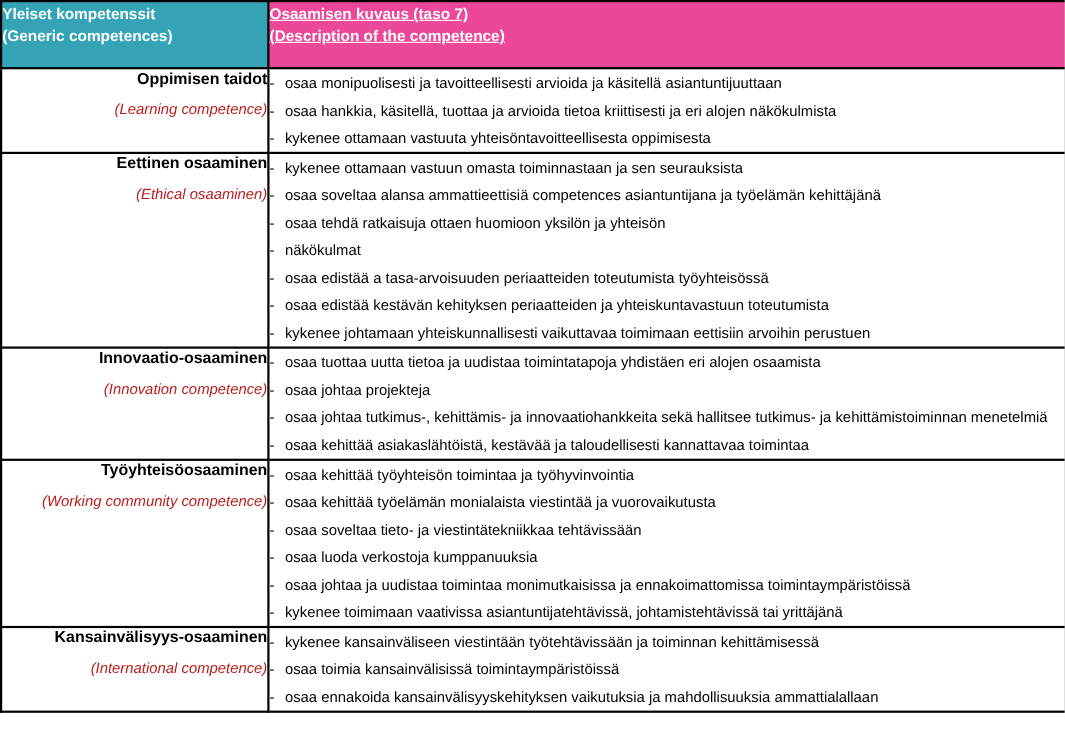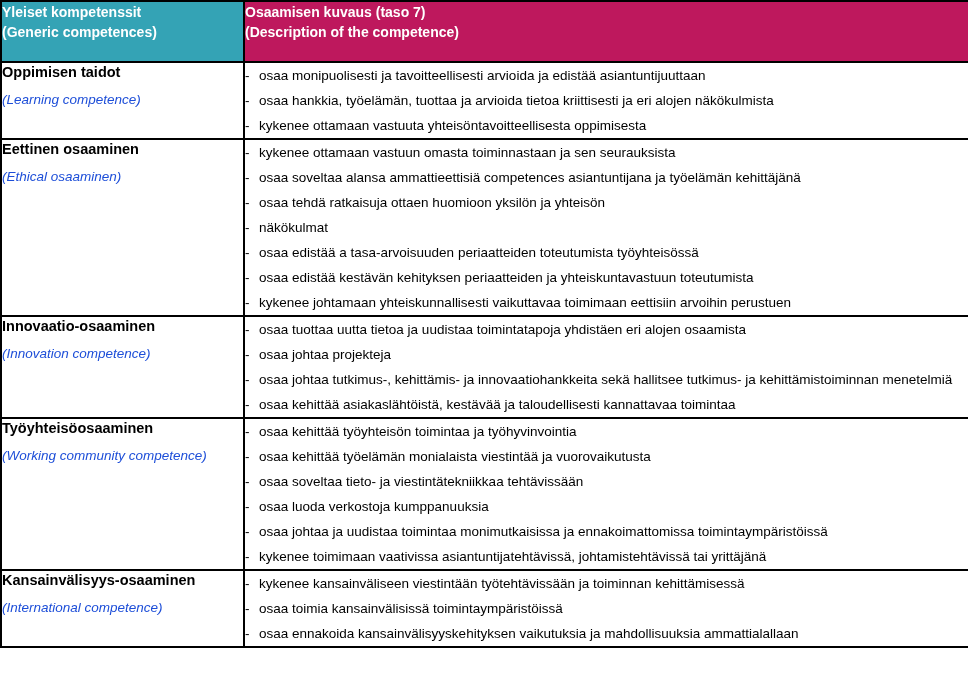--- a/index.html
+++ b/index.html
@@ -37,31 +37,32 @@
     font-weight: bold;
     line-height: 20px;
     padding: 9px 10px 9px 12px;
     height: 61px;
   }
   thead th .hline { display: block; }
 
   td.left-cell {
     padding: 12px 10px 10px 12px;
     color: #000000;
+    text-align: right;
   }
   .row-title {
     font-size: 14.5px;
     font-weight: bold;
     color: #000000;
     line-height: 18px;
   }
   .row-subtitle {
     font-size: 13.5px;
     font-style: italic;
-    color: #1d4ed8;
+    color: #b91c1c;
     margin-top: 10px;
     line-height: 17px;
   }
 
   td.right-cell {
     padding: 3px 8px 3px 10px;
     color: #000000;
   }
   .bullet {
     display: flex;
@@ -87,40 +88,40 @@
     <colgroup>
       <col class="c1">
       <col class="c2">
     </colgroup>
     <thead>
       <tr>
         <th style="background: rgb(52, 163, 181); color: rgb(255, 255, 255);">
           <span class="hline">Yleiset kompetenssit</span>
           <span class="hline">(Generic competences)</span>
         </th>
-        <th style="background: #be185d; color: rgb(255, 255, 255);">
+        <th style="background: #ec4899; color: rgb(255, 255, 255); text-decoration: underline;">
           <span class="hline">Osaamisen kuvaus (taso 7)</span>
           <span class="hline">(Description of the competence)</span>
         </th>
       </tr>
     </thead>
     <tbody>
         <tr>
           <td class="left-cell">
             <div class="row-title">Oppimisen taidot</div>
             <div class="row-subtitle">(Learning competence)</div>
           </td>
           <td class="right-cell">
             <div class="bullet">
               <span class="dash">-</span>
-              <span class="btext">osaa monipuolisesti ja tavoitteellisesti arvioida ja edistää asiantuntijuuttaan</span>
-            </div>
-            <div class="bullet">
-              <span class="dash">-</span>
-              <span class="btext">osaa hankkia, työelämän, tuottaa ja arvioida tietoa kriittisesti ja eri alojen näkökulmista</span>
+              <span class="btext">osaa monipuolisesti ja tavoitteellisesti arvioida ja käsitellä asiantuntijuuttaan</span>
+            </div>
+            <div class="bullet">
+              <span class="dash">-</span>
+              <span class="btext">osaa hankkia, käsitellä, tuottaa ja arvioida tietoa kriittisesti ja eri alojen näkökulmista</span>
             </div>
             <div class="bullet">
               <span class="dash">-</span>
               <span class="btext">kykenee ottamaan vastuuta yhteisöntavoitteellisesta oppimisesta</span>
             </div>
           </td>
         </tr>
         <tr>
           <td class="left-cell">
             <div class="row-title">Eettinen osaaminen</div>

